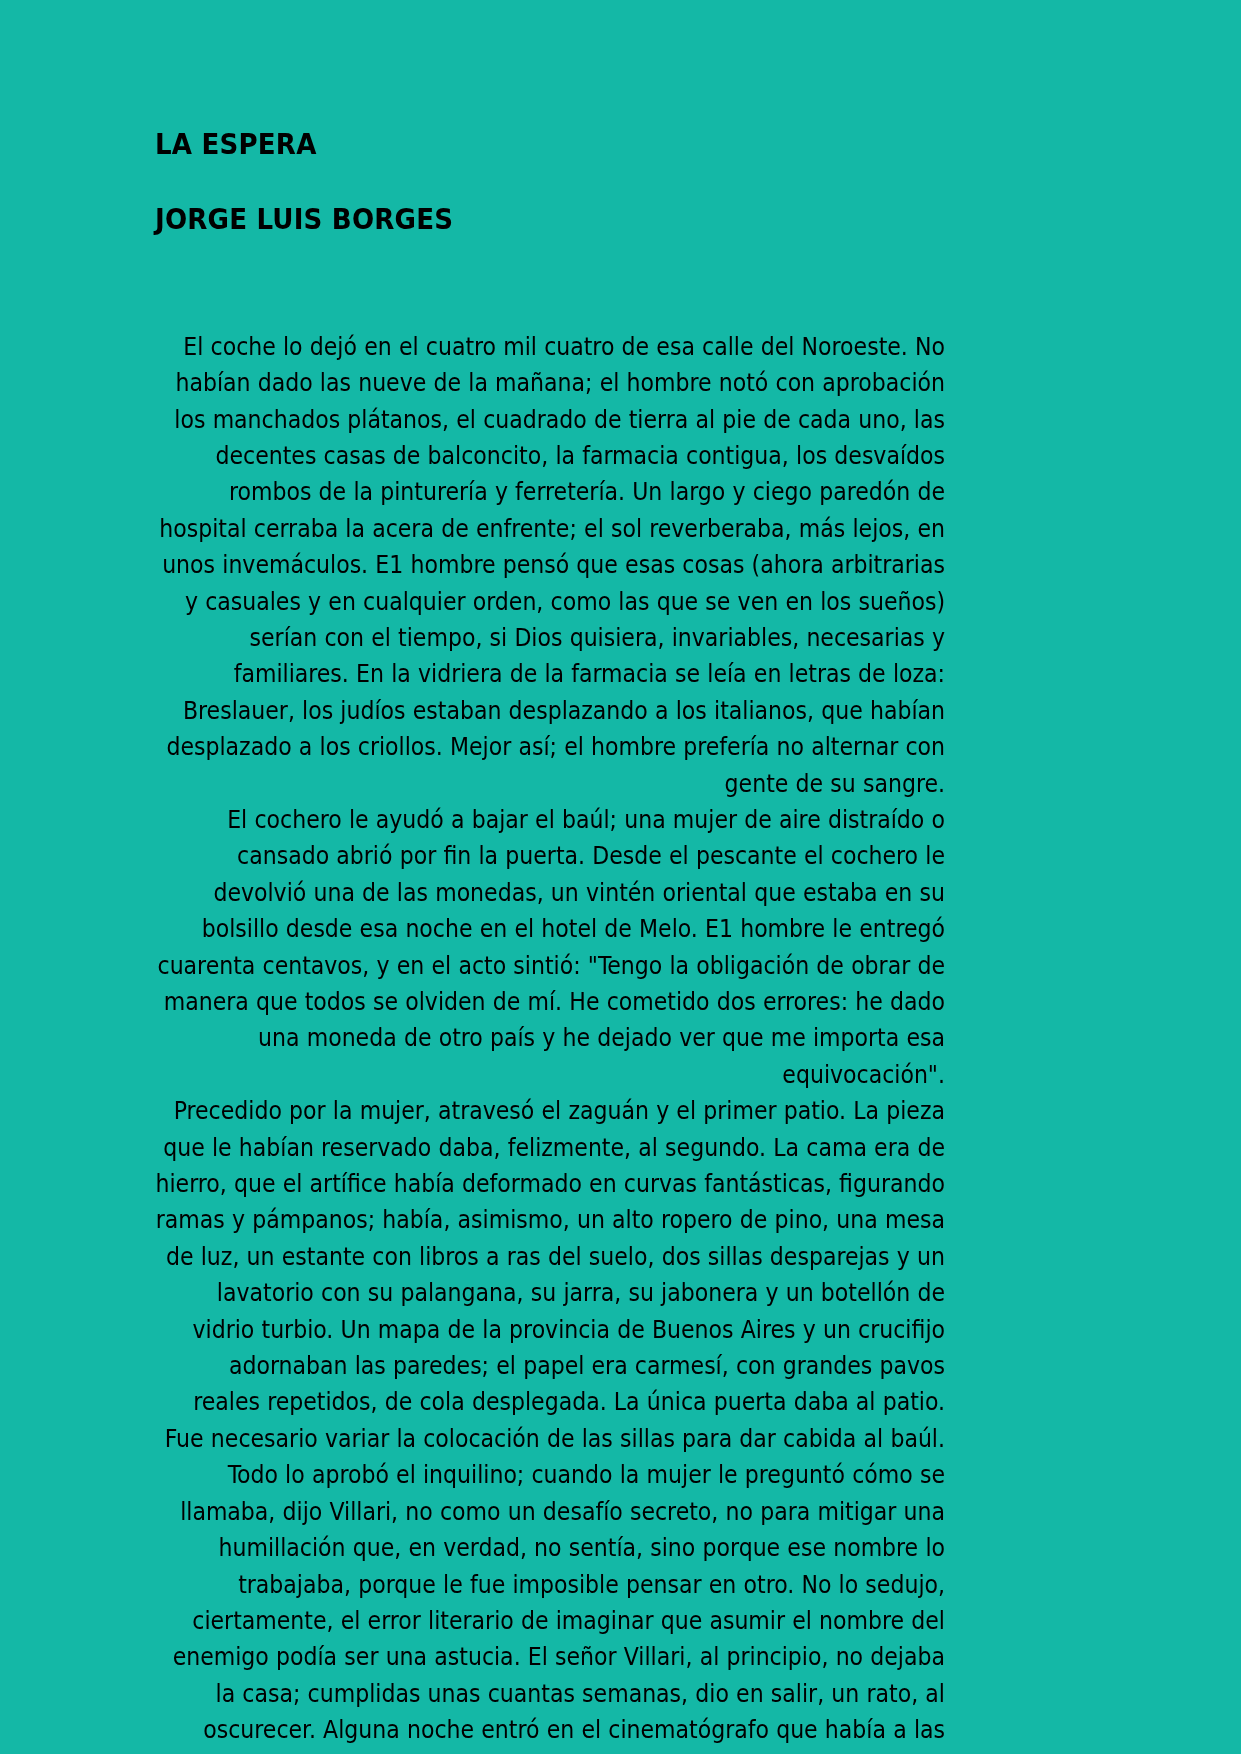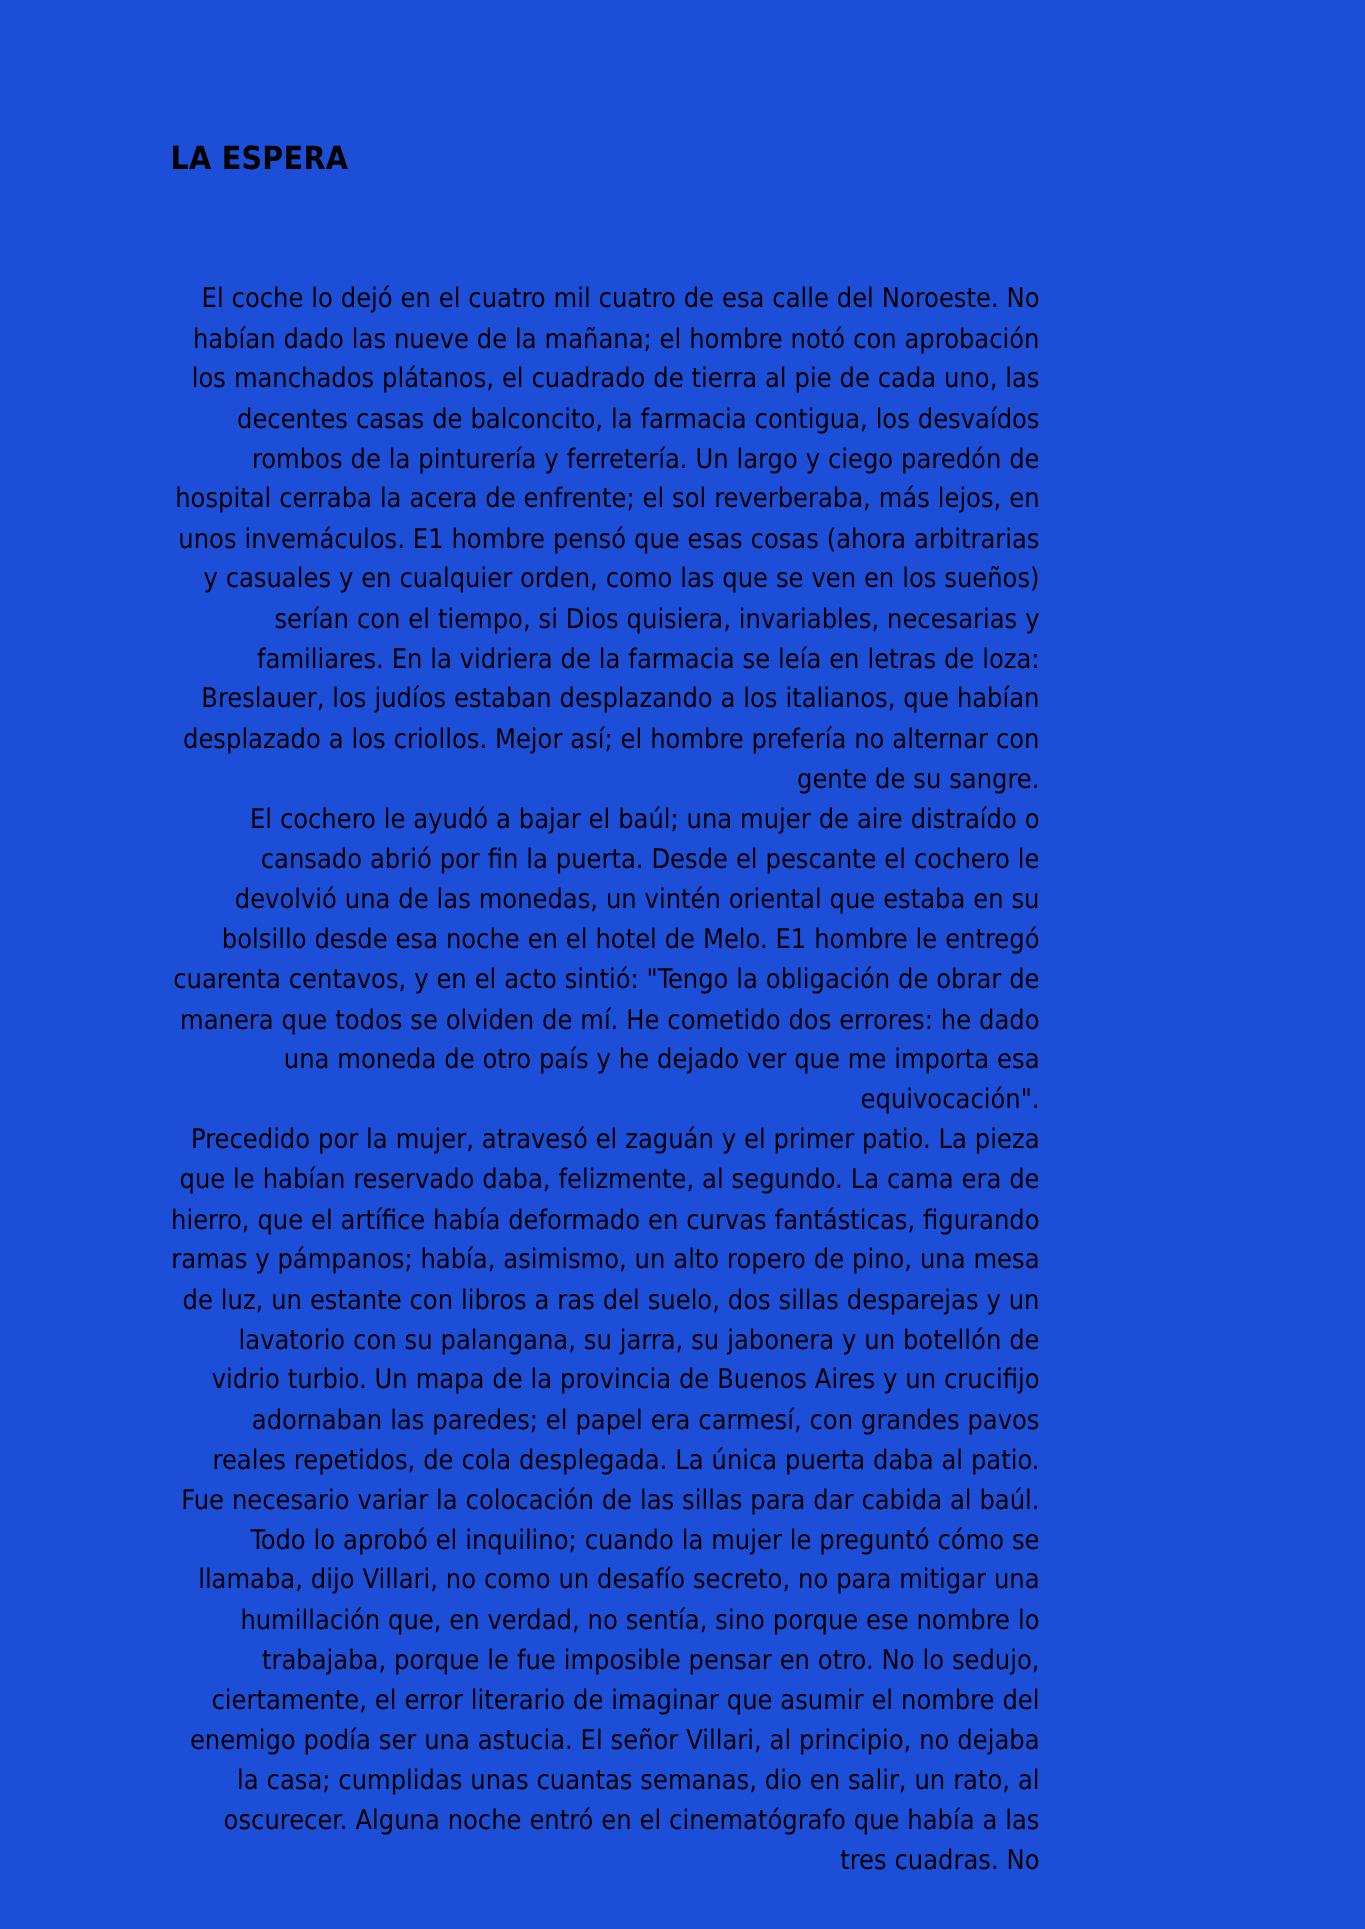--- a/index.html
+++ b/index.html
@@ -9,21 +9,21 @@
   }
   body {
     font-family: "DejaVu Sans Condensed", "Liberation Sans Narrow", "Liberation Sans", sans-serif;
     color: #000000;
     -webkit-font-smoothing: antialiased;
   }
   .page {
     position: relative;
     width: 1241px;
     height: 1754px;
-    background: #1d4ed8;
+    background: #14b8a6;
     box-sizing: border-box;
     overflow: hidden;
   }
   .content {
     position: absolute;
     left: 155px;
     top: 128px;
     width: 790px;
   }
   .doc-title,
@@ -54,20 +54,21 @@
   }
 </style>
 </head>
 <body>
 
 <div class="page">
   <div class="content">
 
     <h1 class="doc-title">LA ESPERA</h1>
 
+    <h2 class="doc-author">JORGE LUIS BORGES</h2>
 
     <div class="body-block">
       <p class="para">El coche lo dejó en el cuatro mil cuatro de esa calle del Noroeste. No habían dado las nueve de la mañana; el hombre notó con aprobación los manchados plátanos, el cuadrado de tierra al pie de cada uno, las decentes casas de balconcito, la farmacia contigua, los desvaídos rombos de la pinturería y ferretería. Un largo y ciego paredón de hospital cerraba la acera de enfrente; el sol reverberaba, más lejos, en unos invemáculos. E1 hombre pensó que esas cosas (ahora arbitrarias y casuales y en cualquier orden, como las que se ven en los sueños) serían con el tiempo, si Dios quisiera, invariables, necesarias y familiares. En la vidriera de la farmacia se leía en letras de loza: Breslauer, los judíos estaban desplazando a los italianos, que habían desplazado a los criollos. Mejor así; el hombre prefería no alternar con gente de su sangre.</p>
       <p class="para">El cochero le ayudó a bajar el baúl; una mujer de aire distraído o cansado abrió por fin la puerta. Desde el pescante el cochero le devolvió una de las monedas, un vintén oriental que estaba en su bolsillo desde esa noche en el hotel de Melo. E1 hombre le entregó cuarenta centavos, y en el acto sintió: "Tengo la obligación de obrar de manera que todos se olviden de mí. He cometido dos errores: he dado una moneda de otro país y he dejado ver que me importa esa equivocación".</p>
       <p class="para">Precedido por la mujer, atravesó el zaguán y el primer patio. La pieza que le habían reservado daba, felizmente, al segundo. La cama era de hierro, que el artífice había deformado en curvas fantásticas, figurando ramas y pámpanos; había, asimismo, un alto ropero de pino, una mesa de luz, un estante con libros a ras del suelo, dos sillas desparejas y un lavatorio con su palangana, su jarra, su jabonera y un botellón de vidrio turbio. Un mapa de la provincia de Buenos Aires y un crucifijo adornaban las paredes; el papel era carmesí, con grandes pavos reales repetidos, de cola desplegada. La única puerta daba al patio. Fue necesario variar la colocación de las sillas para dar cabida al baúl. Todo lo aprobó el inquilino; cuando la mujer le preguntó cómo se llamaba, dijo Villari, no como un desafío secreto, no para mitigar una humillación que, en verdad, no sentía, sino porque ese nombre lo trabajaba, porque le fue imposible pensar en otro. No lo sedujo, ciertamente, el error literario de imaginar que asumir el nombre del enemigo podía ser una astucia. El señor Villari, al principio, no dejaba la casa; cumplidas unas cuantas semanas, dio en salir, un rato, al oscurecer. Alguna noche entró en el cinematógrafo que había a las tres cuadras. No</p>
     </div>
 
   </div>
 </div>
 

